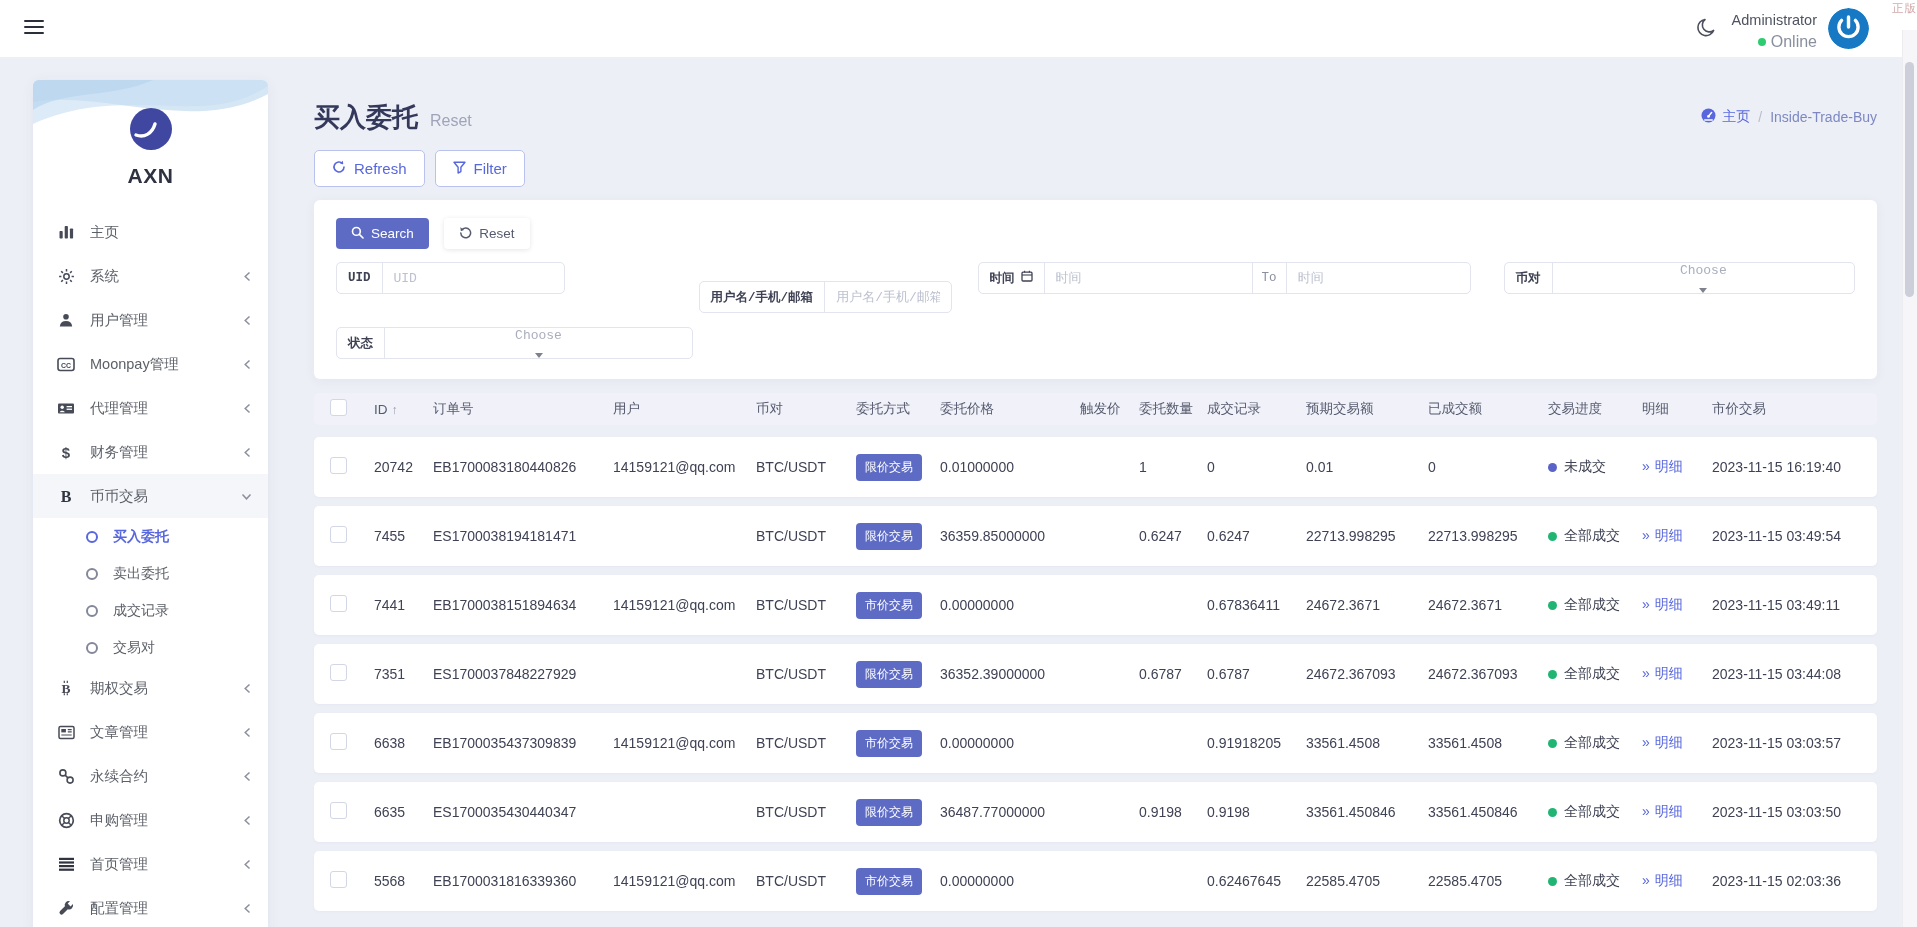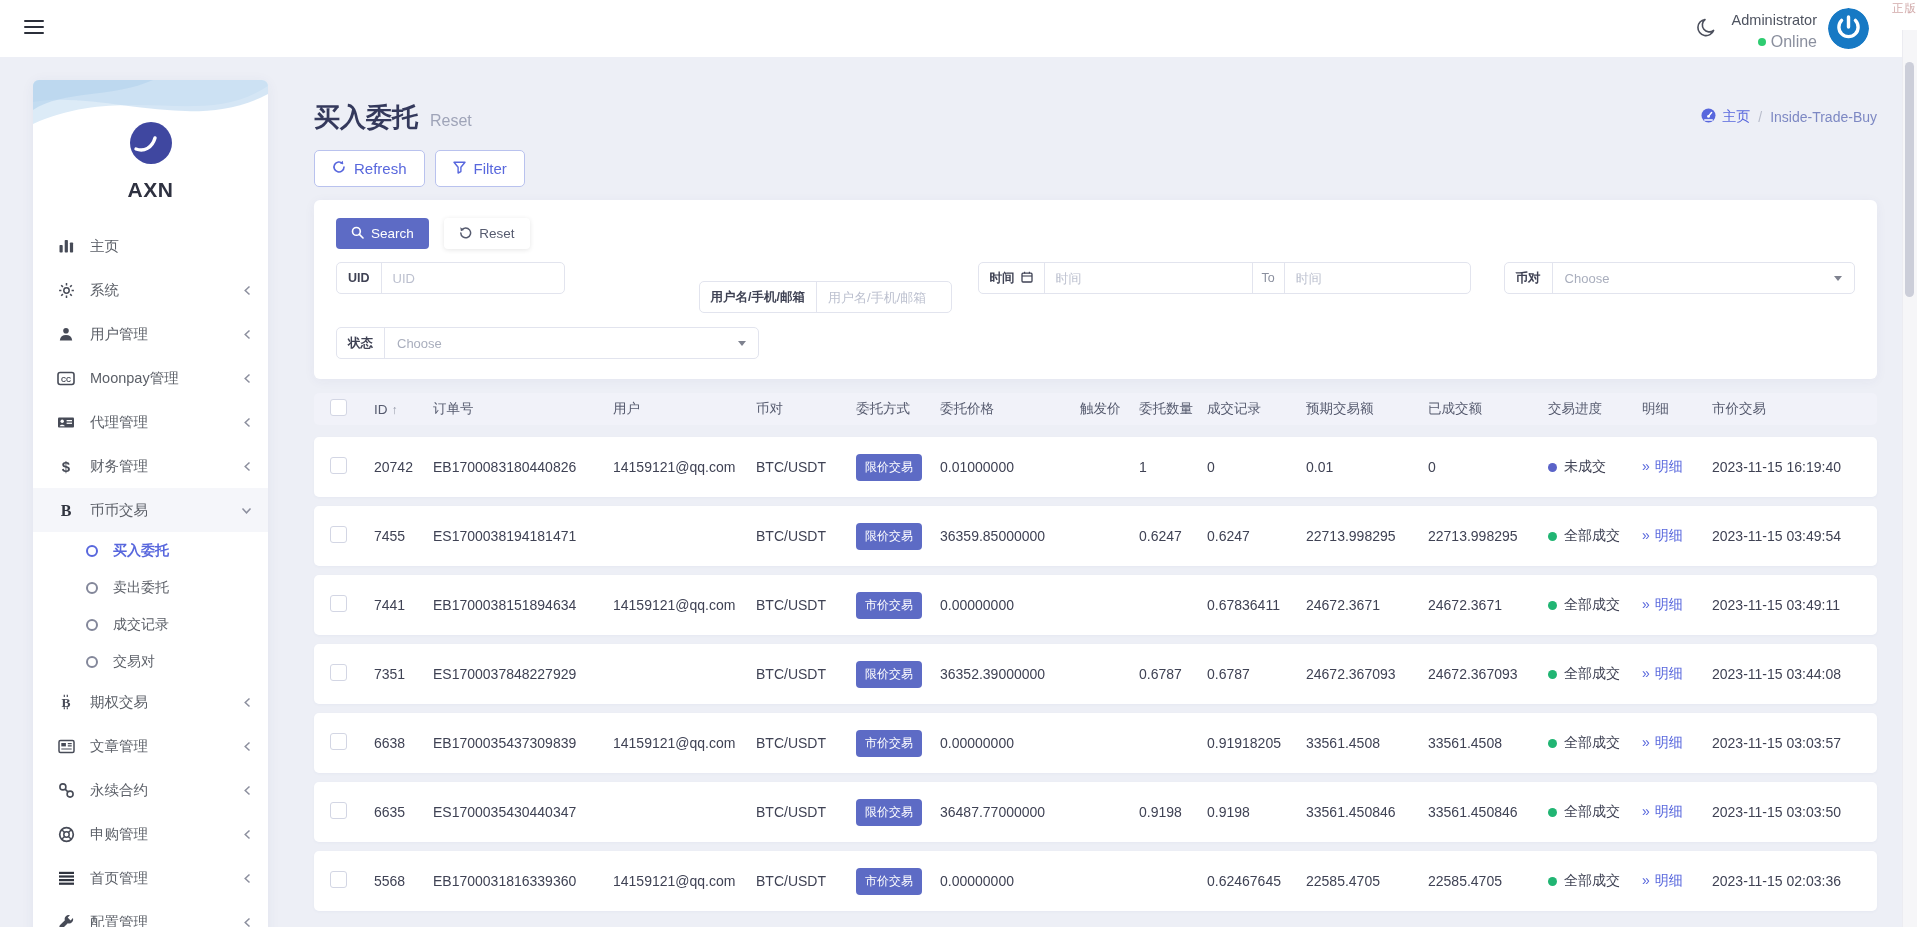--- a/index.html
+++ b/index.html
@@ -20,21 +20,21 @@
   .dot-online{width:8px;height:8px;border-radius:50%;background:#2ecc71;display:inline-block;}
   .avatar{position:absolute;right:48px;top:8px;width:41px;height:41px;border-radius:50%;overflow:hidden;cursor:pointer;}
   .watermark{position:absolute;right:0px;top:1px;font-size:11.5px;color:#d2abab;letter-spacing:1px;}
   
   .scroll-track{position:absolute;right:0;top:30px;width:14px;height:897px;background:#f6f6f8;border-left:1px solid #ececf1;z-index:30;}
   .scroll-thumb{position:absolute;left:2px;top:32px;width:9px;height:235px;background:#ccced9;border-radius:5px;}
   
   .sidebar{position:absolute;left:33px;top:80px;width:235px;height:1000px;background:#fff;
     border-radius:6px 6px 0 0;box-shadow:0 2px 14px rgba(55,65,120,.06);overflow:hidden;z-index:10;}
   .side-wave{position:absolute;left:0;top:0;width:235px;height:58px;}
-  .side-logo{position:relative;padding-top:40px;text-align:center;}
+  .side-logo{position:relative;padding-top:26px;text-align:center;}
   .brand{font-size:21px;font-weight:bold;color:#2e3140;letter-spacing:.5px;margin-top:8px;}
   .menu{margin-top:22px;}
   .side-item{display:flex;align-items:center;height:44px;padding:0 16px 0 22px;font-size:14.5px;color:#5c6068;cursor:pointer;}
   .side-item .ic{width:22px;display:flex;justify-content:center;margin-right:13px;flex:none;}
   .side-item .chev{margin-left:auto;display:flex;}
   .side-item.parent-active{background:#f5f6fa;}
   .sub-item{display:flex;align-items:center;height:37px;padding-left:53px;font-size:14px;color:#5c6068;cursor:pointer;}
   .sub-item .ring{width:12px;height:12px;border:2px solid #83879a;border-radius:50%;margin-right:15px;flex:none;box-sizing:border-box;}
   .sub-item.active{color:#5867dd;font-weight:bold;}
   .sub-item.active .ring{border-color:#5867dd;}
@@ -52,27 +52,27 @@
     color:#5867dd;font-size:15px;display:inline-flex;align-items:center;gap:8px;cursor:pointer;font-family:inherit;}
   
   .search-card{margin-top:13px;background:#fff;border-radius:6px;box-shadow:0 2px 12px rgba(55,65,120,.05);
     padding:18px 22px 20px 22px;}
   .btn-primary{height:31px;padding:0 15px;background:#5d6bc5;border:none;border-radius:4px;color:#fff;
     font-size:13.5px;display:inline-flex;align-items:center;gap:7px;cursor:pointer;font-family:inherit;}
   .btn-plain{height:31px;padding:0 15px;background:#fff;border:none;border-radius:4px;color:#565b6f;
     box-shadow:0 1px 5px rgba(0,0,0,.10);font-size:13.5px;display:inline-flex;align-items:center;gap:7px;cursor:pointer;margin-left:11px;font-family:inherit;}
   .frow{display:flex;margin-top:13px;}
   .frow2{margin-top:14px;}
-  .fgroup{display:flex;align-items:stretch;height:32px;border:1px solid #e2e4ee;border-radius:5px;background:#fff;box-sizing:border-box;}
+  .fgroup{display:flex;align-items:stretch;height:32px;border:1px solid #e2e4ee;border-radius:5px;background:#fff;box-sizing:border-box;font-family:Liberation Mono, monospace;}
   .flabel{display:flex;align-items:center;gap:6px;padding:0 11px;font-size:12.5px;font-weight:bold;color:#3f4254;
     border-right:1px solid #e2e4ee;white-space:nowrap;}
   .fgroup input{border:none;outline:none;padding:0 11px;font-size:13px;color:#3f4254;background:transparent;min-width:0;font-family:inherit;}
   .fgroup input::placeholder{color:#bcc0cf;}
   .fto{display:flex;align-items:center;padding:0 9px;font-size:12.5px;color:#8a8f9e;border-right:1px solid #e2e4ee;}
-  .fsel{display:flex;align-items:center;justify-content:space-between;padding:0 12px;font-size:13px;color:#a9aebd;cursor:pointer;}
+  .fsel{display:flex;align-items:center;justify-content:space-between;padding:0 12px;font-size:13px;color:#a9aebd;cursor:pointer;flex-direction:column;}
   .caret{width:0;height:0;border-left:4.5px solid transparent;border-right:4.5px solid transparent;border-top:5.5px solid #7e828f;}
   
   .trow{display:grid;grid-template-columns:44px 59px 180px 143px 100px 84px 140px 59px 68px 99px 122px 120px 94px 70px 1fr;
     align-items:center;padding-left:16px;box-sizing:border-box;}
   .table-head{margin-top:14px;height:32px;font-size:13.5px;color:#555a6e;background:#f1f2f9;border-radius:5px;}
   .table-head .th{white-space:nowrap;}
   .sort-arrow{color:#9599a8;margin-left:4px;font-size:12px;}
   .row-card{background:#fff;height:60px;border-radius:5px;margin-bottom:9px;font-size:14px;color:#3f4254;
     box-shadow:0 1px 3px rgba(55,65,120,.04);}
   .table-body .row-card:first-child{margin-top:12px;}
@@ -438,21 +438,21 @@
       <div class="fgroup" style="width:352px;">
         <span class="flabel">币对</span>
         <span class="fsel" style="flex:1;">
           <span>Choose</span>
           <span class="caret"></span>
         </span>
       </div>
     </div>
 
     <div class="frow frow2">
-      <div class="fgroup" style="width:423px;">
+      <div class="fgroup" style="width:357px;">
         <span class="flabel">状态</span>
         <span class="fsel" style="flex:1;">
           <span>Choose</span>
           <span class="caret"></span>
         </span>
       </div>
     </div>
   </section>
 
   <div class="trow table-head">

